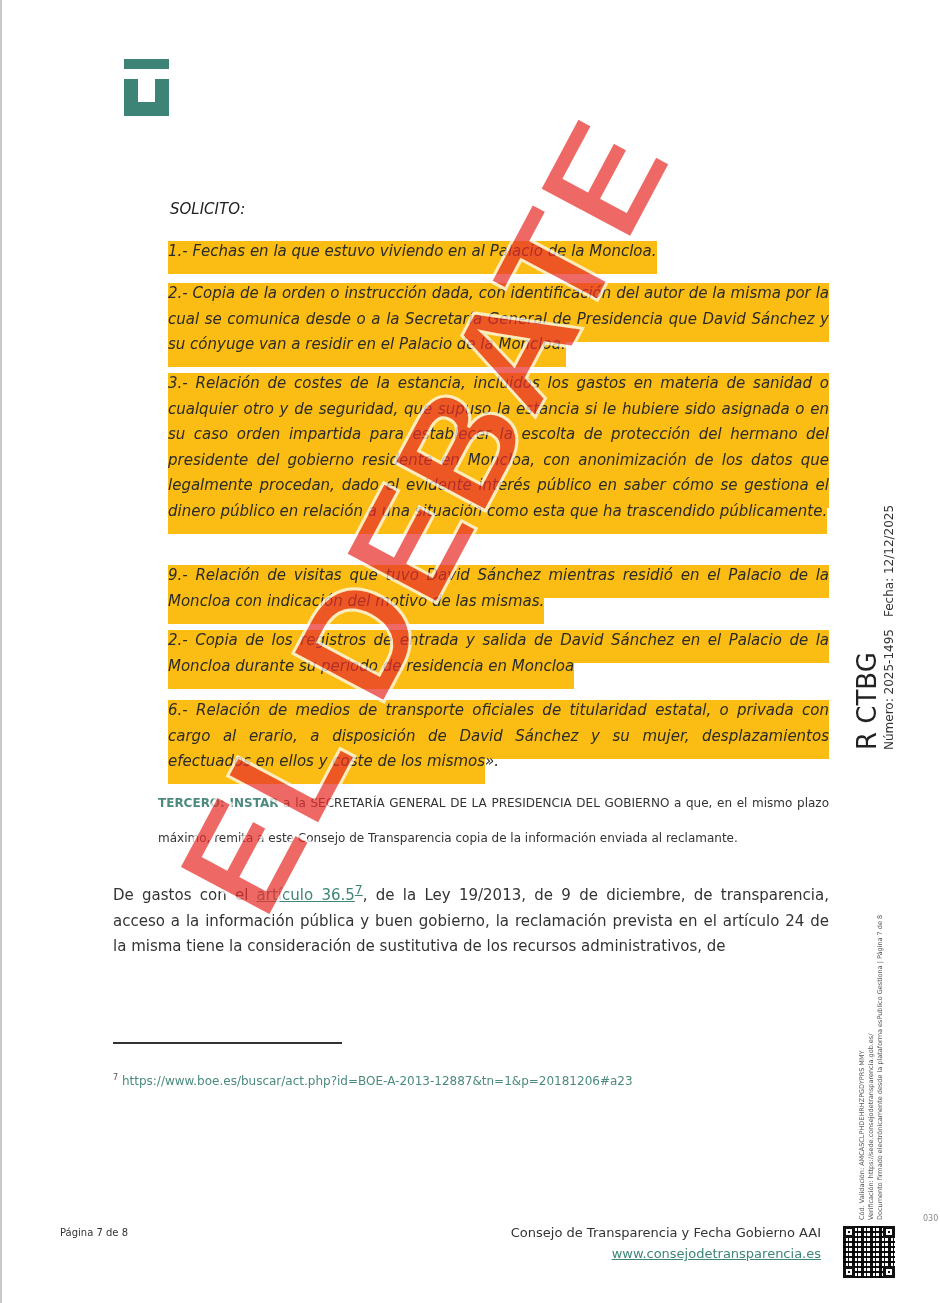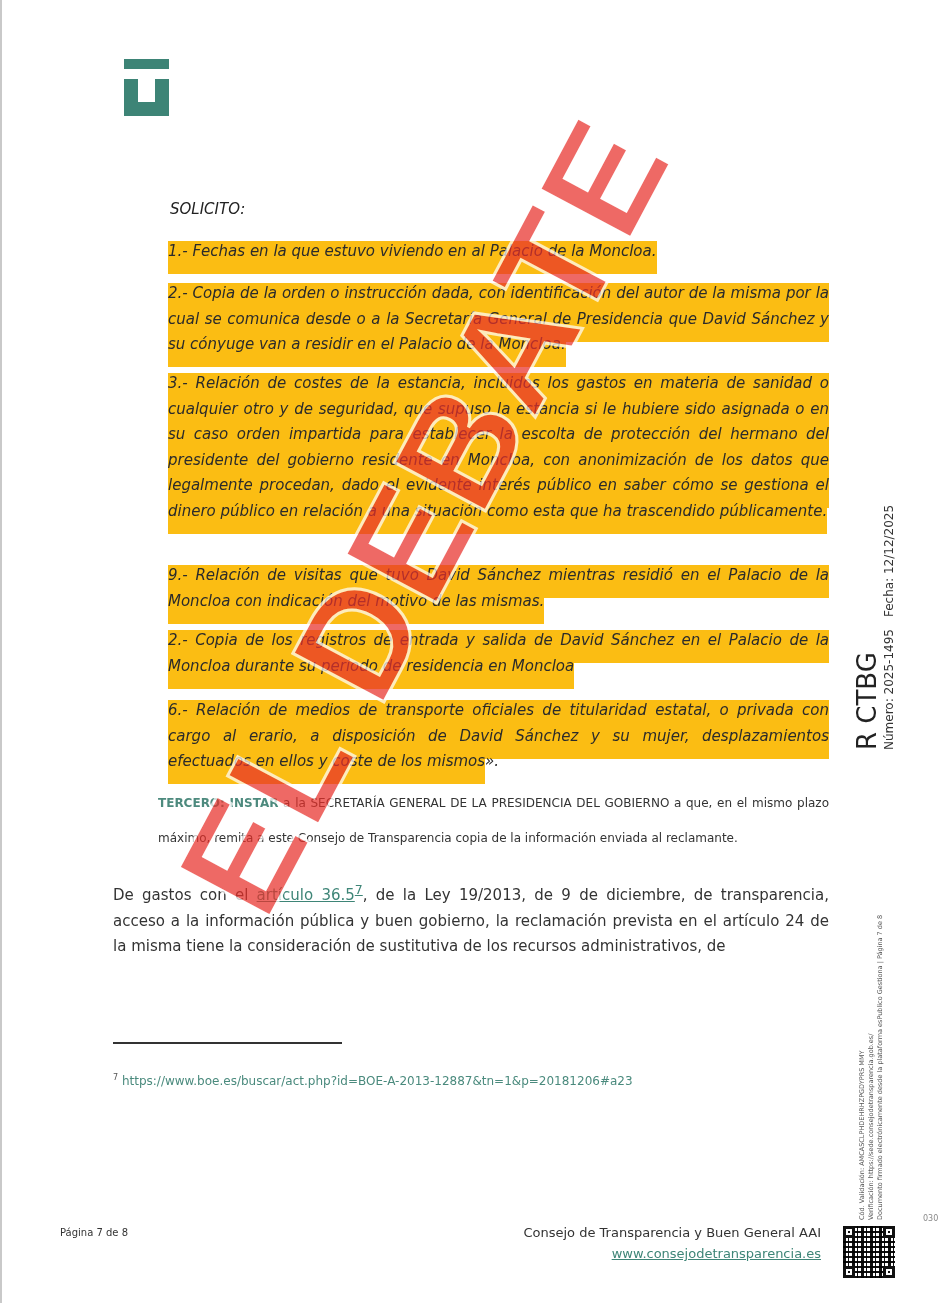--- a/index.html
+++ b/index.html
@@ -89,21 +89,21 @@
 
 <div class="side-verify">
   <div class="rot">
     <div>Cód. Validación: AMCASCLPHDEHRHZPGDYPRS MMY</div>
     <div>Verificación: https://sede.consejodetransparencia.gob.es/</div>
     <div>Documento firmado electrónicamente desde la plataforma esPublico Gestiona | Página 7 de 8</div>
   </div>
 </div>
 
 <div class="footer-left">Página 7 de 8</div>
-<div class="footer-org">Consejo de Transparencia y Buen General AAI</div>
+<div class="footer-org">Consejo de Transparencia y Fecha Gobierno AAI</div>
 <a class="footer-url">www.consejodetransparencia.es</a>
 <div class="qr-label">030</div>
 <div class="qr">
   <div class="finder" style="left:0;top:0"></div>
   <div class="finder" style="right:0;top:0"></div>
   <div class="finder" style="left:0;bottom:0"></div>
   <div class="finder" style="right:0;bottom:0"></div>
 </div>
 
 <svg class="watermark" viewBox="0 0 940 1303">

